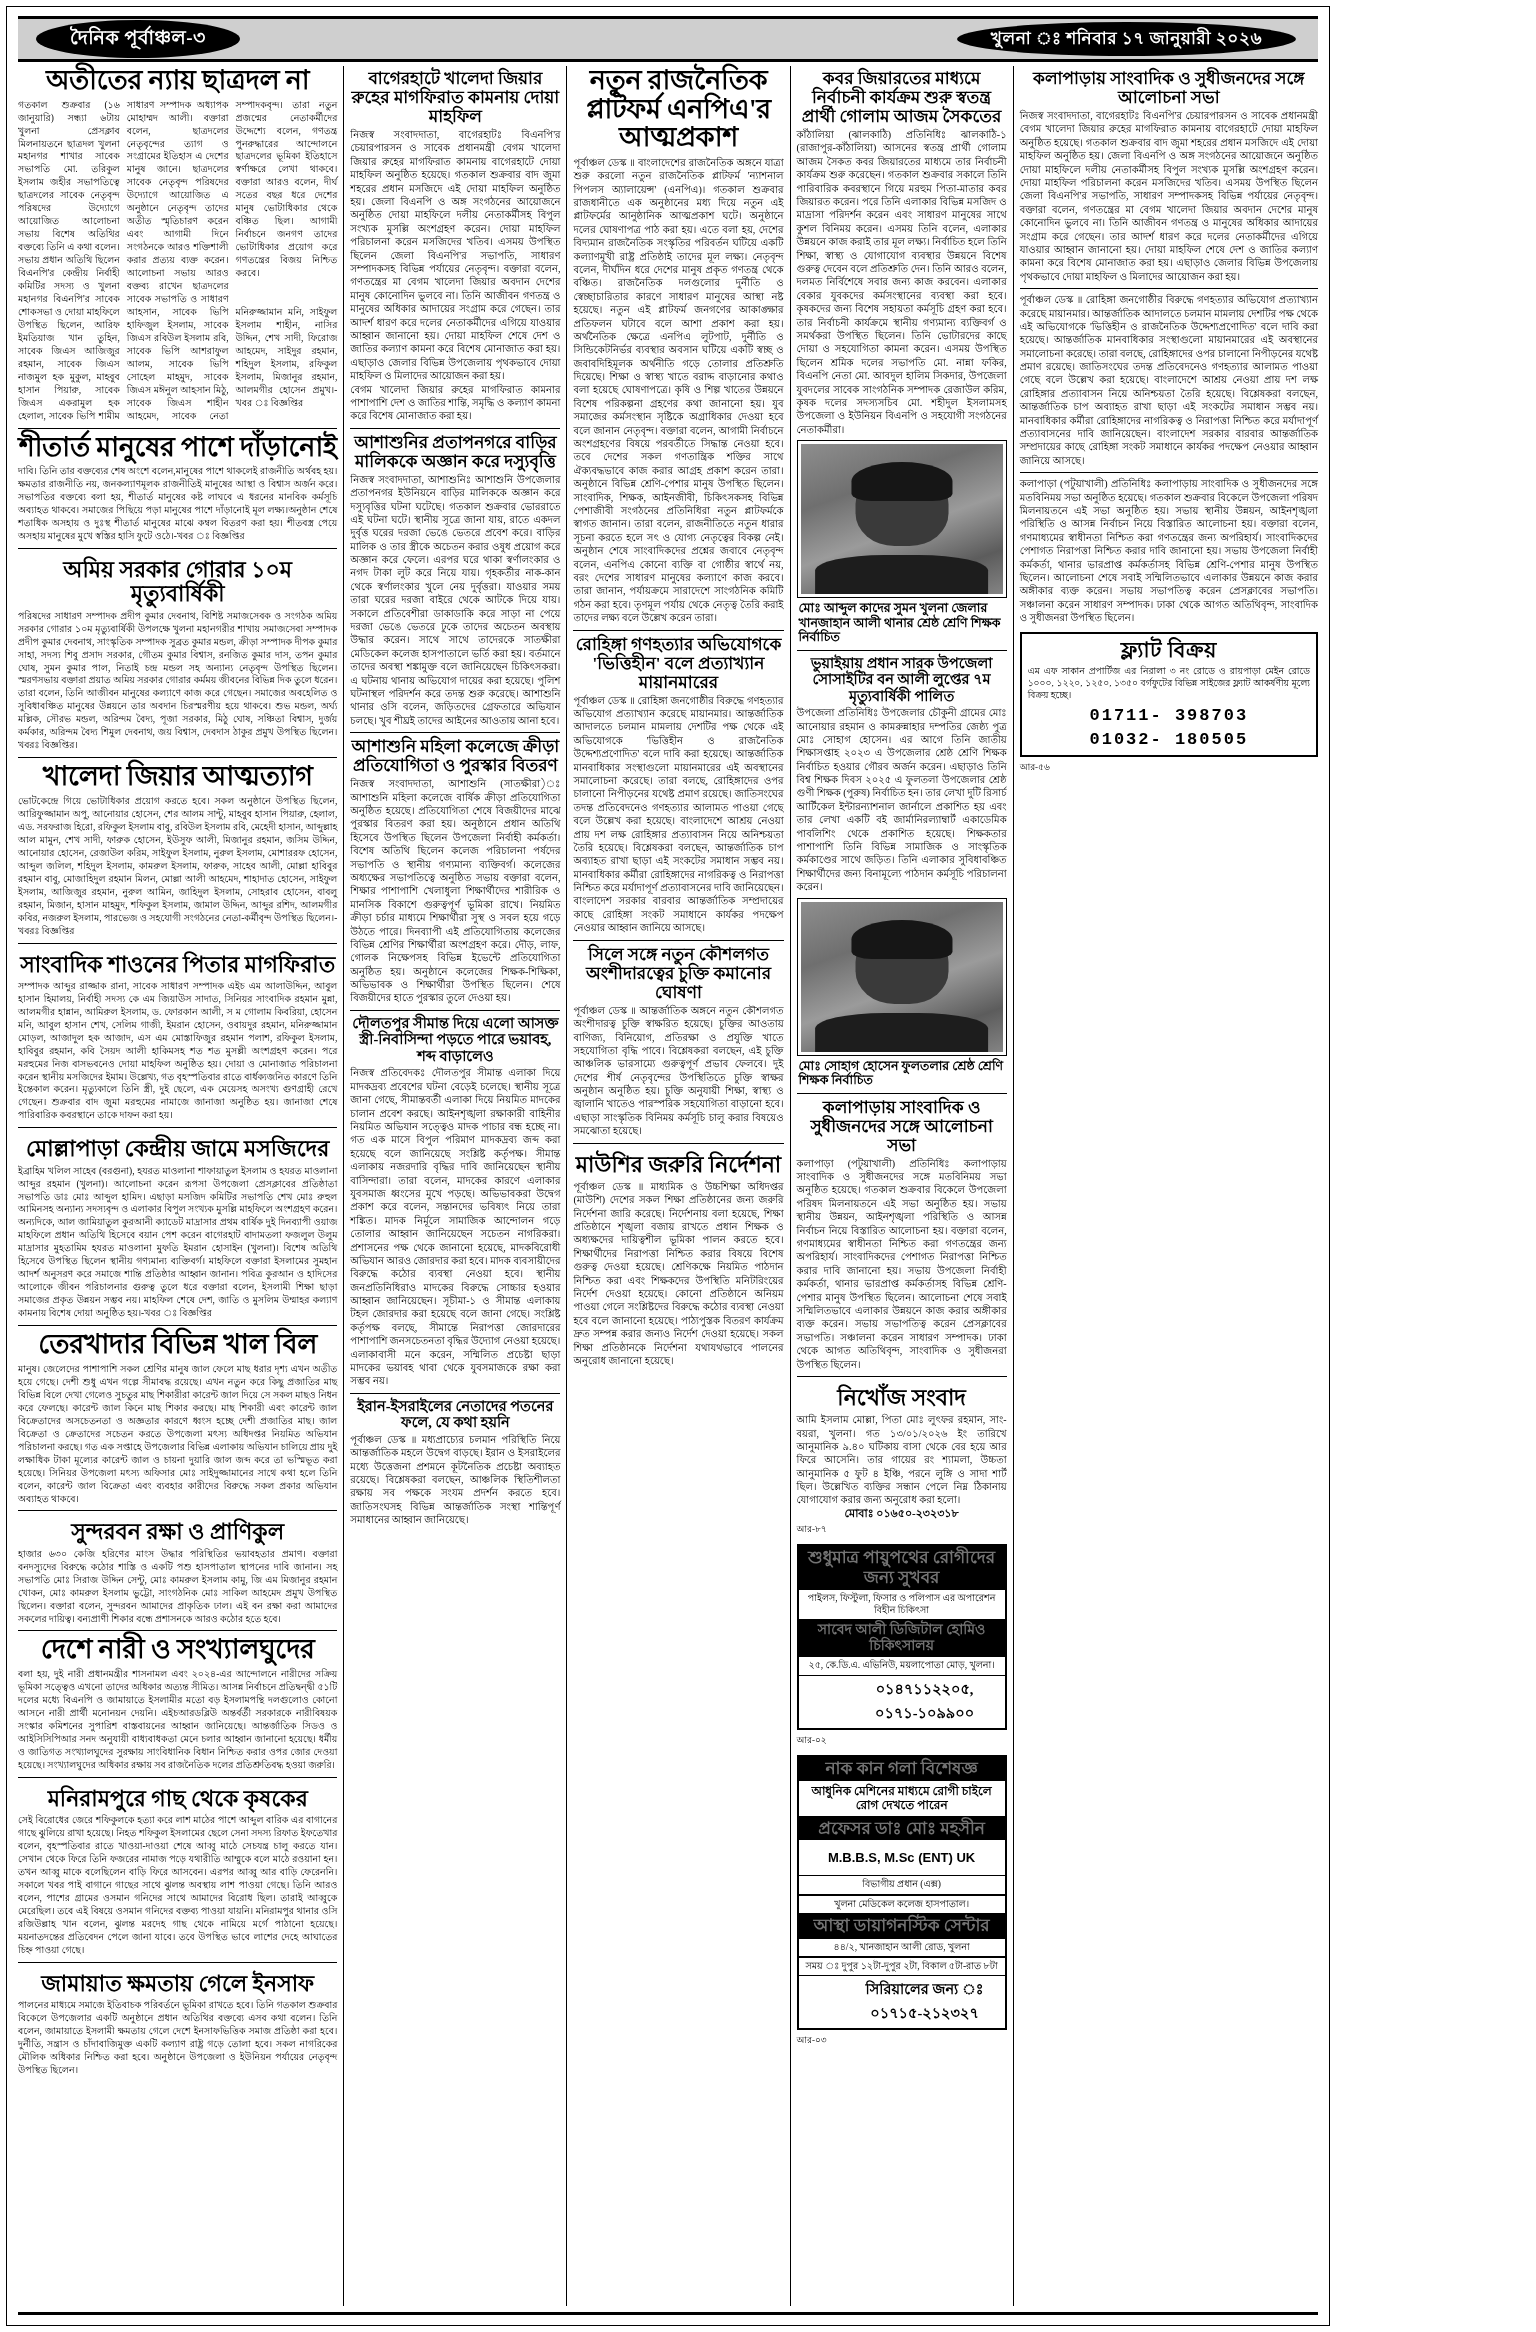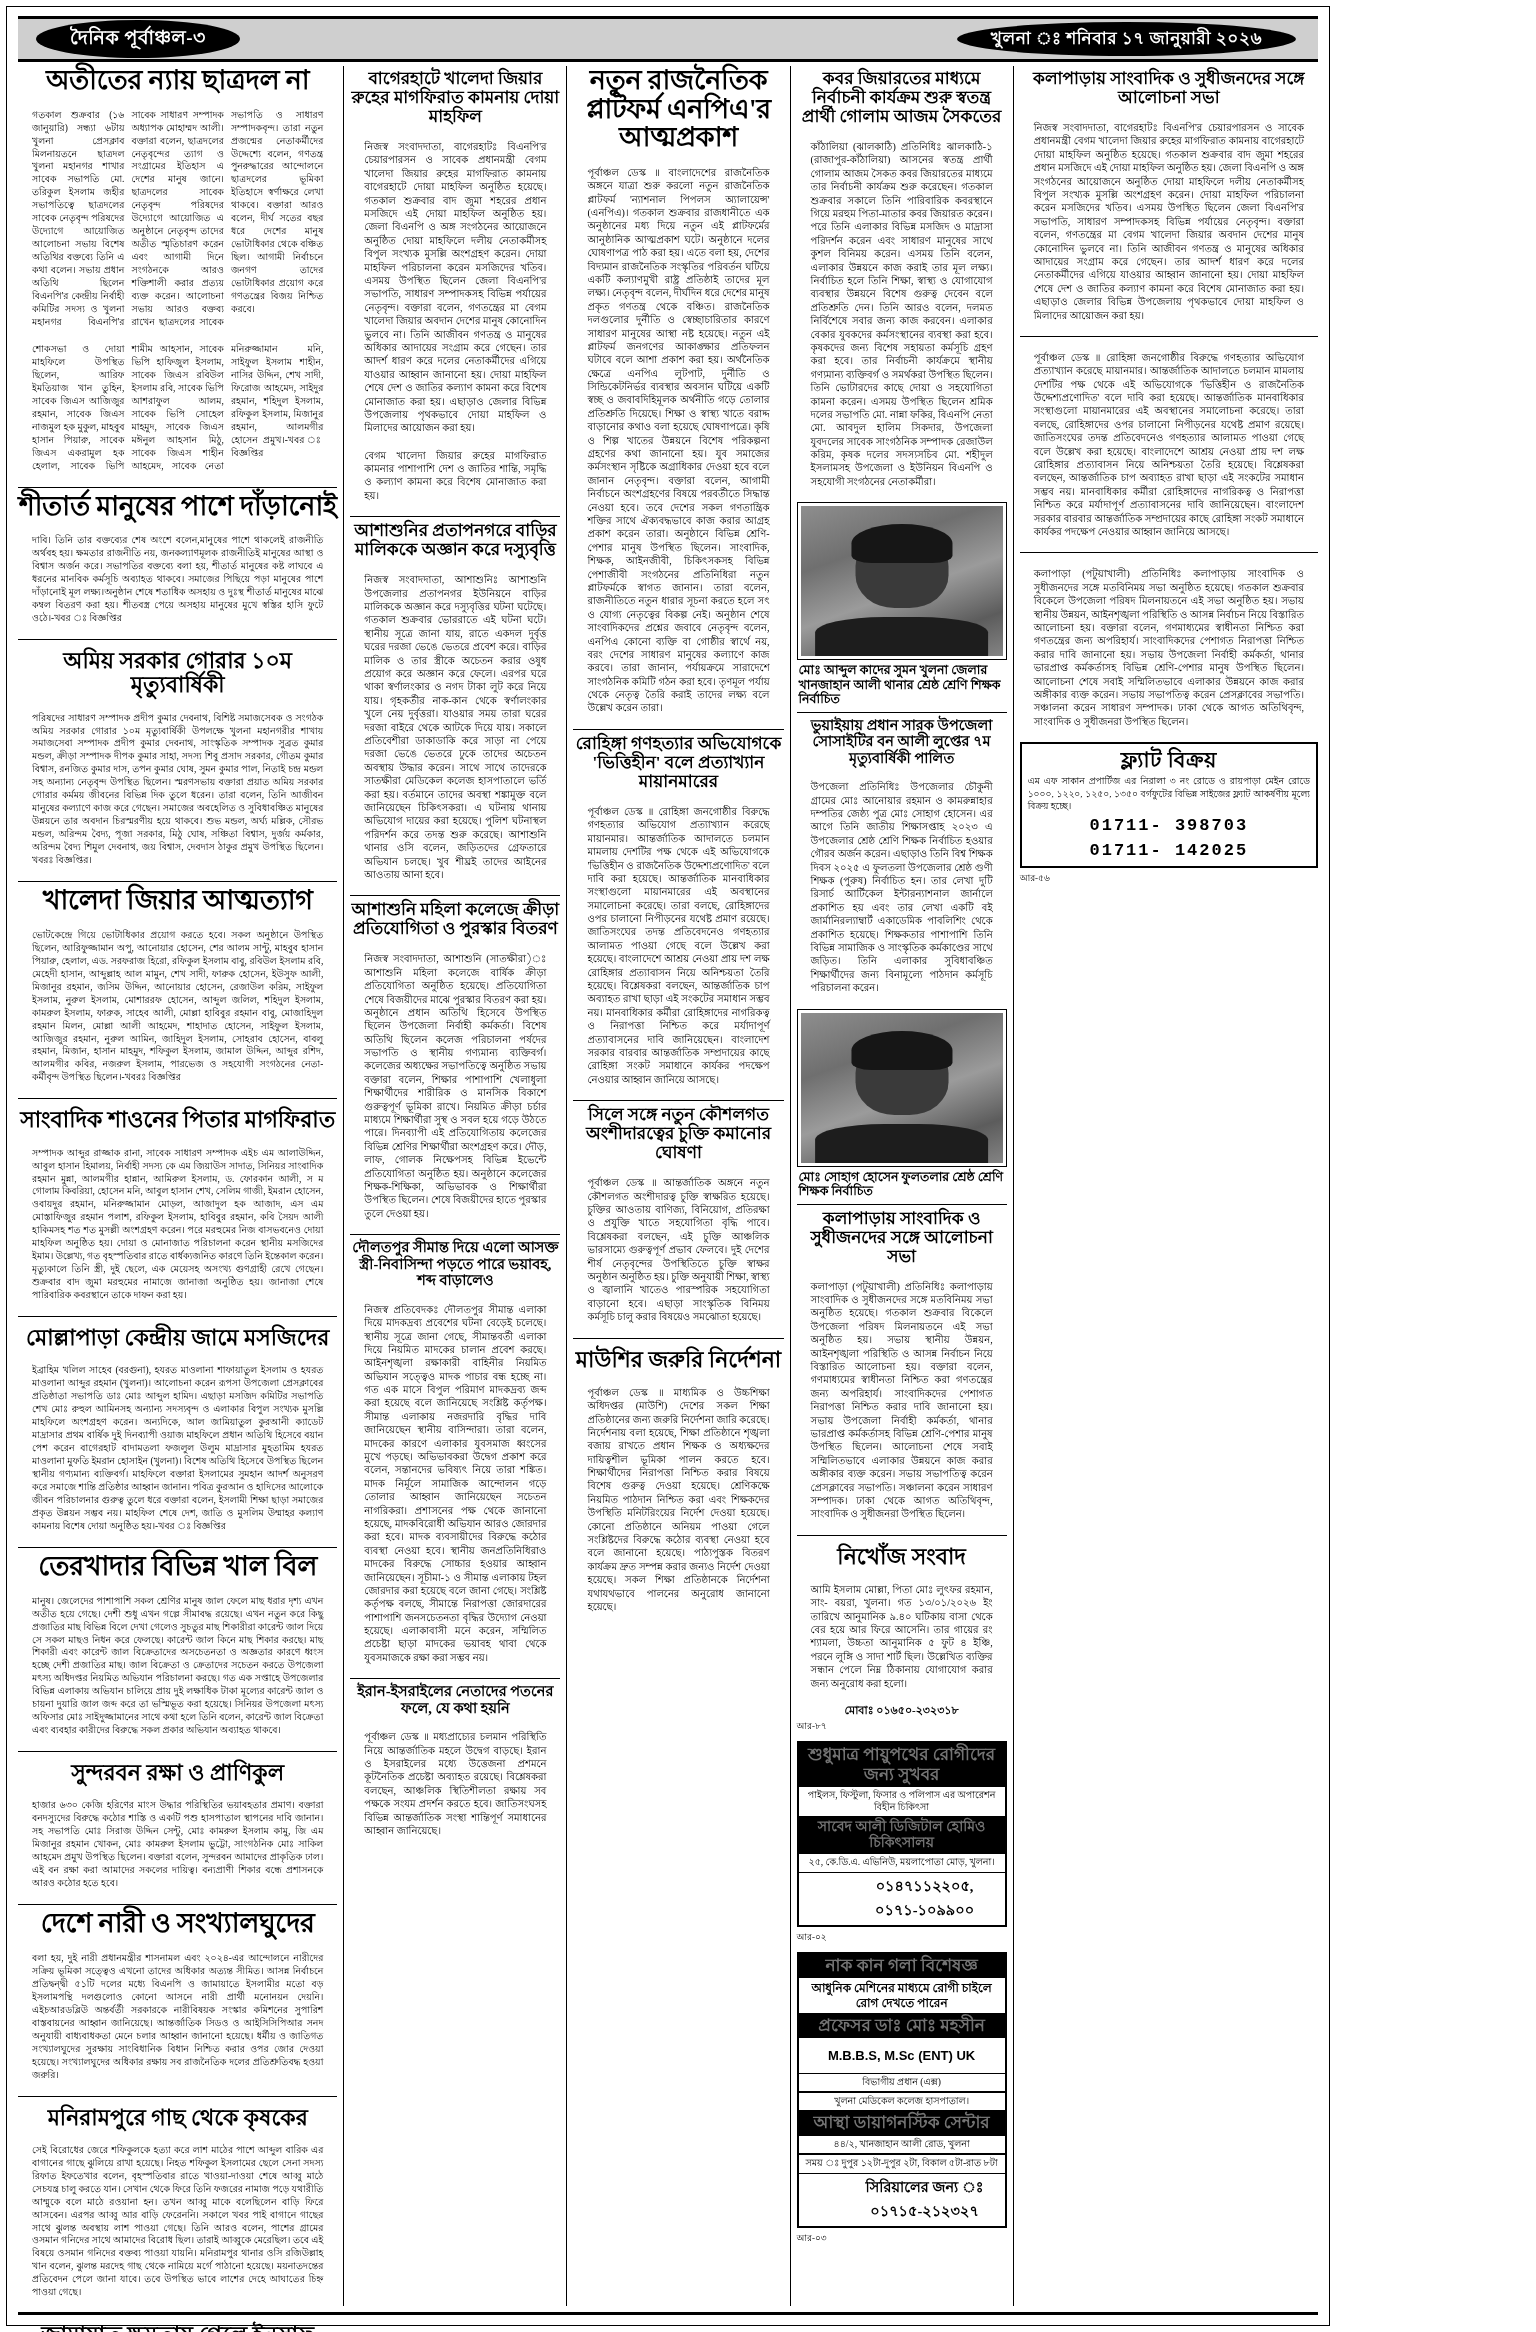--- a/index.html
+++ b/index.html
@@ -23,21 +23,21 @@
   .c3{width:250px;}
   .c4{width:250px;}
   .c5{width:355px;}
 
   
   h1.hl{font-size:27px;line-height:1.06;font-weight:bold;text-align:center;margin:0 0 4px 0;letter-spacing:-.3px;}
   h2.hl{font-size:22px;line-height:1.1;font-weight:bold;text-align:center;margin:9px 0 3px 0;}
   h3.hl{font-size:17px;line-height:1.12;font-weight:bold;text-align:center;margin:3px 0 2px 0;}
   h4.hl{font-size:14.5px;line-height:1.14;font-weight:bold;text-align:center;margin:3px 0 2px 0;}
 
-  .body{font-size:9.4px;line-height:1.38;text-align:justify;margin:14px;hyphens:auto;}
+  .body{font-size:9.4px;line-height:1.38;text-align:justify;margin:0;hyphens:auto;}
   .body.three{column-count:3;column-gap:7px;}
   .body.sm{font-size:10px;line-height:1.34;}
 
   .rule{border-top:1.6px solid #000;margin:5px 0 4px 0;height:0;}
   .rule.thin{border-top:1px solid #000;}
 
   
   .photo-box{border:1px solid #000;padding:3px;margin:4px auto 2px auto;}
   .photo{width:100%;height:150px;background:
       linear-gradient(160deg,#8e8e8e 0%,#6f6f6f 30%,#9b9b9b 55%,#5c5c5c 80%,#848484 100%);
@@ -238,21 +238,21 @@
       <div class="rule thin"></div>
       <p class="body sm">পূর্বাঞ্চল ডেস্ক ॥ রোহিঙ্গা জনগোষ্ঠীর বিরুদ্ধে গণহত্যার অভিযোগ প্রত্যাখ্যান করেছে মায়ানমার। আন্তর্জাতিক আদালতে চলমান মামলায় দেশটির পক্ষ থেকে এই অভিযোগকে 'ভিত্তিহীন ও রাজনৈতিক উদ্দেশ্যপ্রণোদিত' বলে দাবি করা হয়েছে। আন্তর্জাতিক মানবাধিকার সংস্থাগুলো মায়ানমারের এই অবস্থানের সমালোচনা করেছে। তারা বলছে, রোহিঙ্গাদের ওপর চালানো নিপীড়নের যথেষ্ট প্রমাণ রয়েছে। জাতিসংঘের তদন্ত প্রতিবেদনেও গণহত্যার আলামত পাওয়া গেছে বলে উল্লেখ করা হয়েছে। বাংলাদেশে আশ্রয় নেওয়া প্রায় দশ লক্ষ রোহিঙ্গার প্রত্যাবাসন নিয়ে অনিশ্চয়তা তৈরি হয়েছে। বিশ্লেষকরা বলছেন, আন্তর্জাতিক চাপ অব্যাহত রাখা ছাড়া এই সংকটের সমাধান সম্ভব নয়। মানবাধিকার কর্মীরা রোহিঙ্গাদের নাগরিকত্ব ও নিরাপত্তা নিশ্চিত করে মর্যাদাপূর্ণ প্রত্যাবাসনের দাবি জানিয়েছেন। বাংলাদেশ সরকার বারবার আন্তর্জাতিক সম্প্রদায়ের কাছে রোহিঙ্গা সংকট সমাধানে কার্যকর পদক্ষেপ নেওয়ার আহ্বান জানিয়ে আসছে।</p>
 
       <div class="rule thin"></div>
       <p class="body sm">কলাপাড়া (পটুয়াখালী) প্রতিনিধিঃ কলাপাড়ায় সাংবাদিক ও সুধীজনদের সঙ্গে মতবিনিময় সভা অনুষ্ঠিত হয়েছে। গতকাল শুক্রবার বিকেলে উপজেলা পরিষদ মিলনায়তনে এই সভা অনুষ্ঠিত হয়। সভায় স্থানীয় উন্নয়ন, আইনশৃঙ্খলা পরিস্থিতি ও আসন্ন নির্বাচন নিয়ে বিস্তারিত আলোচনা হয়। বক্তারা বলেন, গণমাধ্যমের স্বাধীনতা নিশ্চিত করা গণতন্ত্রের জন্য অপরিহার্য। সাংবাদিকদের পেশাগত নিরাপত্তা নিশ্চিত করার দাবি জানানো হয়। সভায় উপজেলা নির্বাহী কর্মকর্তা, থানার ভারপ্রাপ্ত কর্মকর্তাসহ বিভিন্ন শ্রেণি-পেশার মানুষ উপস্থিত ছিলেন। আলোচনা শেষে সবাই সম্মিলিতভাবে এলাকার উন্নয়নে কাজ করার অঙ্গীকার ব্যক্ত করেন। সভায় সভাপতিত্ব করেন প্রেসক্লাবের সভাপতি। সঞ্চালনা করেন সাধারণ সম্পাদক। ঢাকা থেকে আগত অতিথিবৃন্দ, সাংবাদিক ও সুধীজনরা উপস্থিত ছিলেন।</p>
 
       <div class="adbox">
         <div class="ttl">ফ্ল্যাট বিক্রয়</div>
         <div class="sub">এম এফ সাকান প্রপার্টিজ এর নিরালা ৩ নং রোডে ও রায়পাড়া মেইন রোডে ১০০০, ১২২০, ১২৫০, ১৩৫০ বর্গফুটের বিভিন্ন সাইজের ফ্ল্যাট আকর্ষণীয় মূল্যে বিক্রয় হচ্ছে।</div>
         <div class="phone">01711- 398703</div>
-        <div class="phone">01711- 142025</div>
+        <div class="phone">01032- 180505</div>
       </div>
       <div class="refcode">আর-৫৬</div>
     </div>
 
   </div>
 
   <div class="footrule"></div>
 </div>
 
 </body></html>

